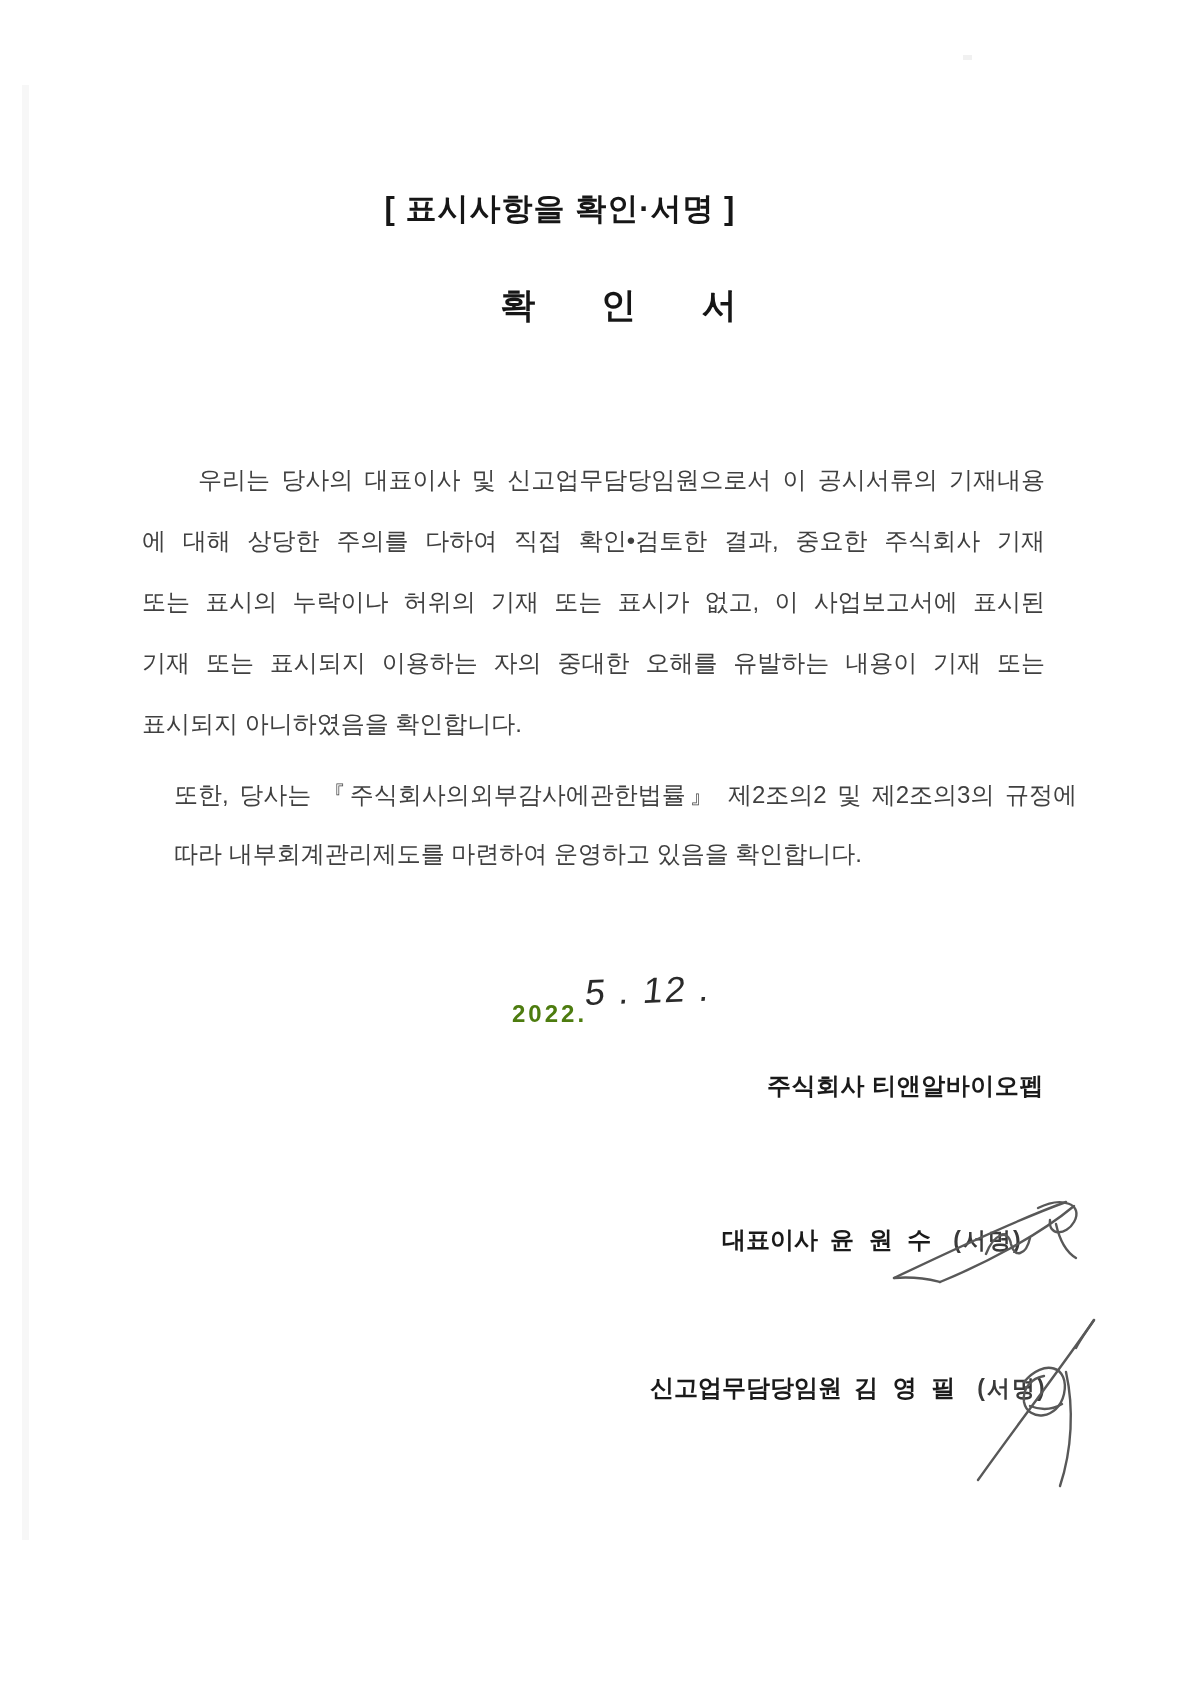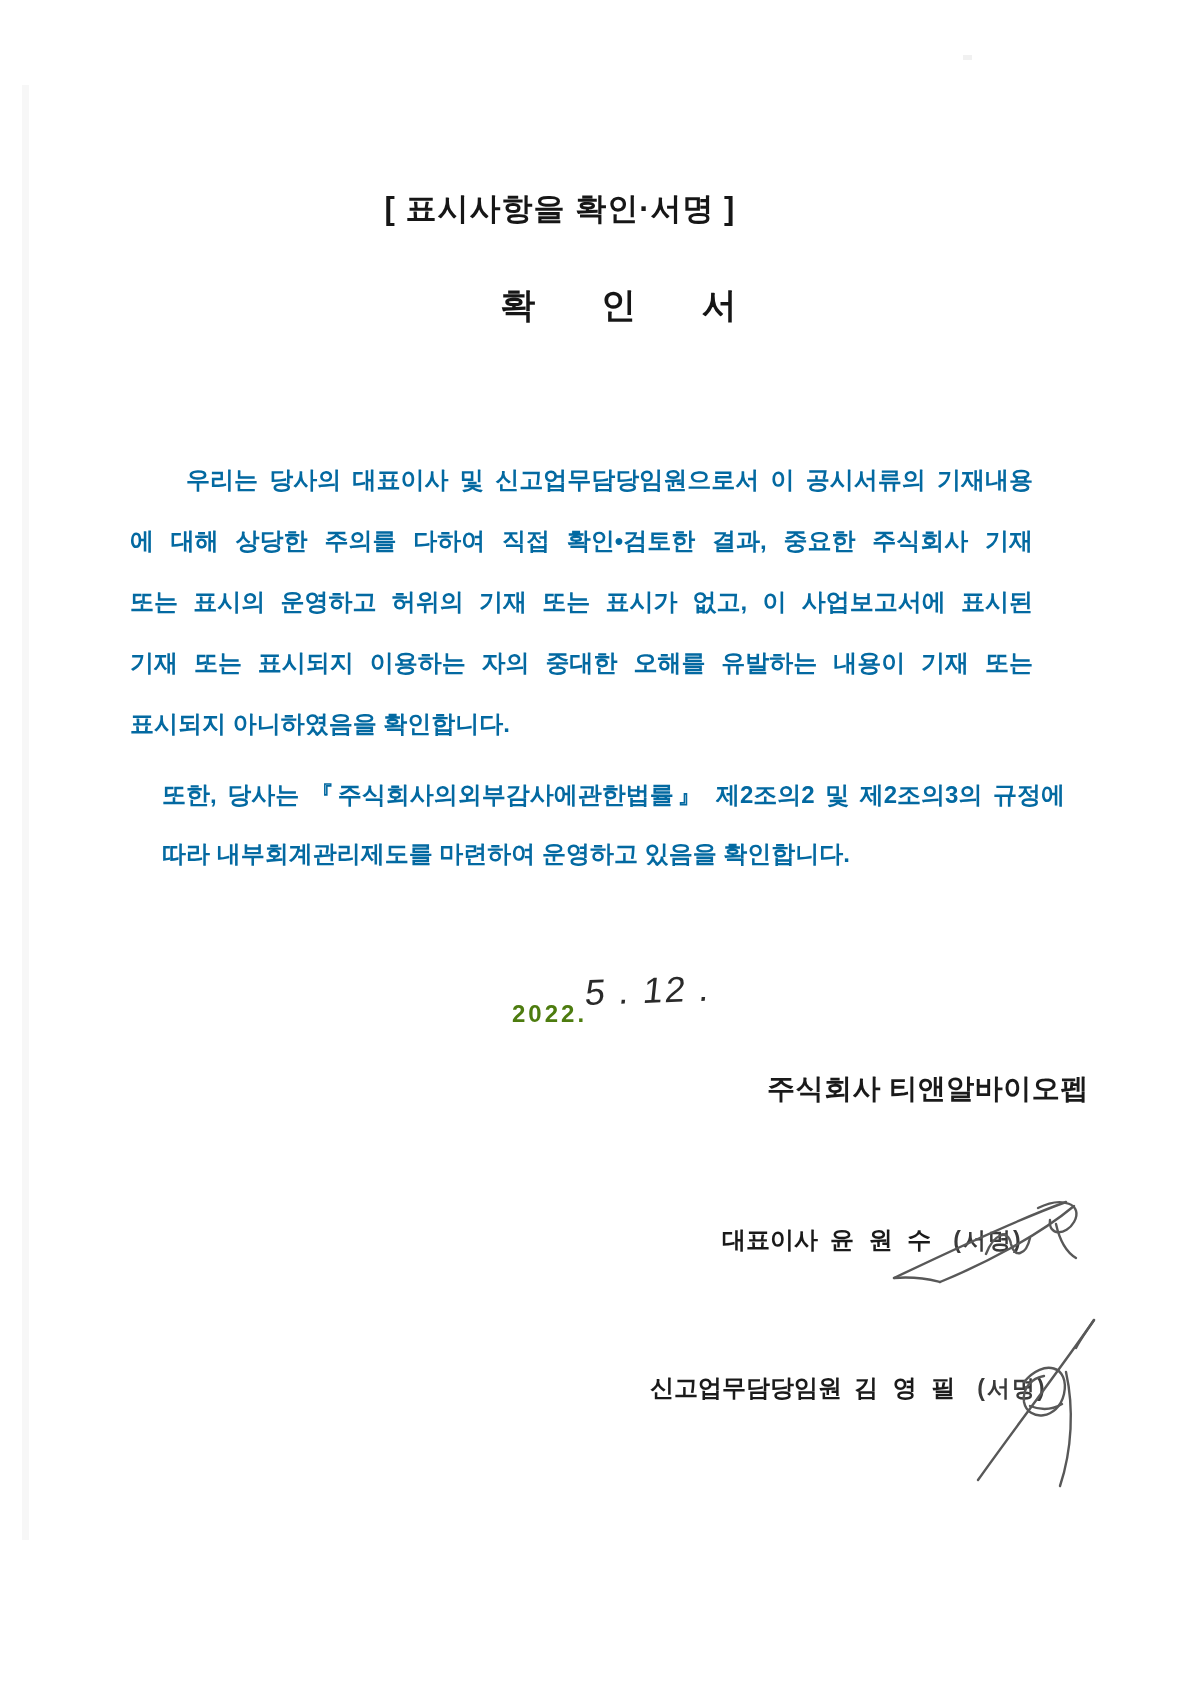--- a/index.html
+++ b/index.html
@@ -50,25 +50,25 @@
     width: 1240px;
     text-align: center;
     font-size: 35px;
     font-weight: 800;
     word-spacing: 50px;
     letter-spacing: 3px;
     color: #161616;
   }
   .para {
     position: absolute;
-    left: 130px;
+    left: 142px;
     width: 903px;
     font-size: 24px;
-    font-weight: 700;
-    color: #0369a1;
+    font-weight: 400;
+    color: #404040;
   }
   .para-1 { top: 449px; line-height: 61px; }
   .para-2 { top: 765px; line-height: 59px; margin-left: 32px; }
   .line-just {
     text-align: justify;
     text-align-last: justify;
   }
   .line-left { text-align: left; }
   .line-indent { text-indent: 56px; }
   .date-year {
@@ -88,21 +88,21 @@
     font-weight: 400;
     letter-spacing: 2px;
     color: #2a2a2a;
     transform: rotate(-2deg) skewX(-8deg);
     transform-origin: left bottom;
   }
   .company {
     position: absolute;
     left: 767px;
     top: 1070px;
-    font-size: 28px;
+    font-size: 24px;
     font-weight: 700;
     letter-spacing: 0.5px;
     color: #1a1a1a;
   }
   .signer-row {
     position: absolute;
     font-size: 24px;
     font-weight: 700;
     color: #1a1a1a;
     white-space: nowrap;
@@ -139,21 +139,21 @@
   <div class="scan-band"></div>
   <div class="scan-speck"></div>
 
   <div class="bracket-title">[ 표시사항을 확인·서명 ]</div>
 
   <div class="heading">확 인 서</div>
 
   <div class="para para-1">
     <div class="line-just line-indent">우리는 당사의 대표이사 및 신고업무담당임원으로서 이 공시서류의 기재내용</div>
     <div class="line-just">에 대해 상당한 주의를 다하여 직접 확인•검토한 결과, 중요한 주식회사 기재</div>
-    <div class="line-just">또는 표시의 운영하고 허위의 기재 또는 표시가 없고, 이 사업보고서에 표시된</div>
+    <div class="line-just">또는 표시의 누락이나 허위의 기재 또는 표시가 없고, 이 사업보고서에 표시된</div>
     <div class="line-just">기재 또는 표시되지 이용하는 자의 중대한 오해를 유발하는 내용이 기재 또는</div>
     <div class="line-left">표시되지 아니하였음을 확인합니다.</div>
   </div>
 
   <div class="para para-2">
     <div class="line-just">또한, 당사는 『주식회사의외부감사에관한법률』 제2조의2 및 제2조의3의 규정에</div>
     <div class="line-left">따라 내부회계관리제도를 마련하여 운영하고 있음을 확인합니다.</div>
   </div>
 
   <div class="date-year">2022.</div>

